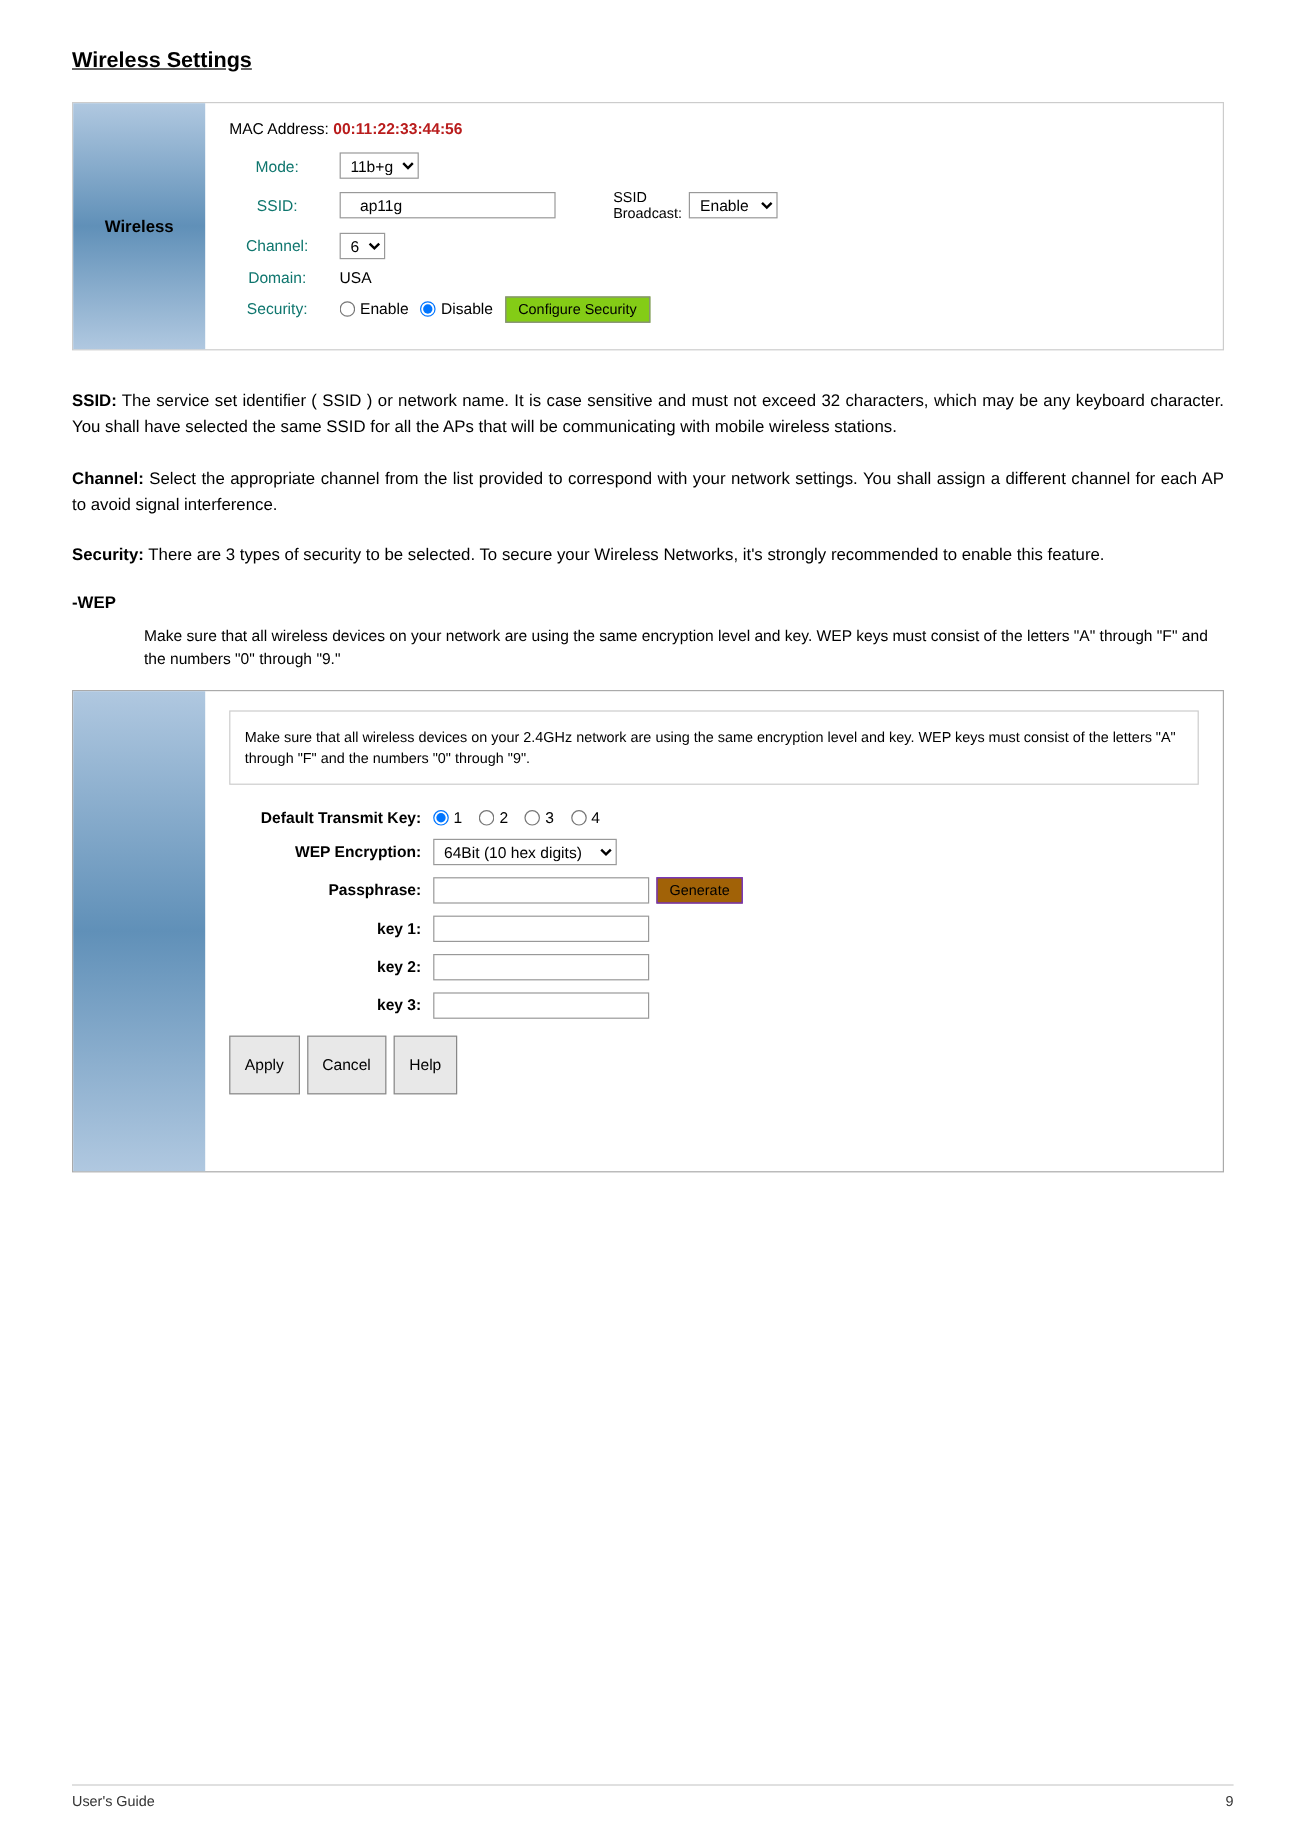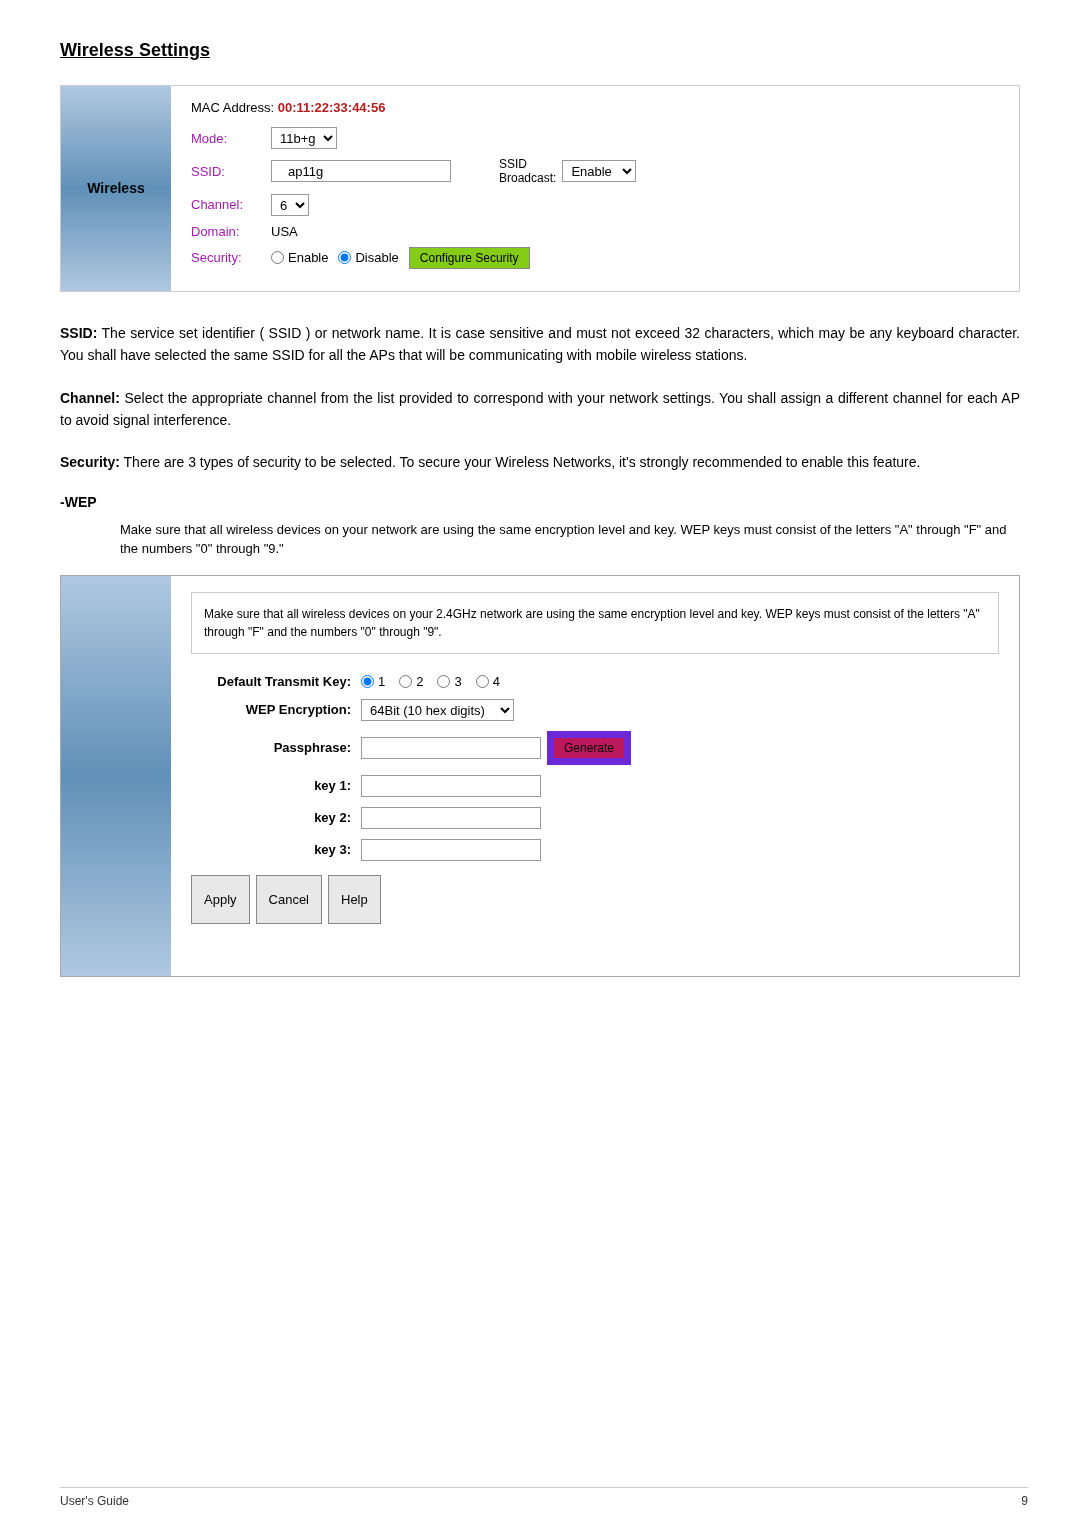--- a/index.html
+++ b/index.html
@@ -61,22 +61,23 @@
 
     .field-row {
       display: flex;
       align-items: center;
       margin-bottom: 8px;
       font-size: 13px;
     }
 
     .field-label {
       width: 80px;
-      text-align: left;
-      color: #a21caf;
+      text-align: center;
+      margin-right: 12px;
+      color: #0f766e;
     }
 
     .field-value {
       display: flex;
       align-items: center;
       gap: 6px;
     }
 
     .text-input {
       border: 1px solid #999;
@@ -225,22 +226,22 @@
 
     .wep-text-input {
       border: 1px solid #999;
       padding: 2px 4px;
       font-size: 13px;
       height: 22px;
       width: 180px;
     }
 
     .generate-btn {
-      border: 7px solid #6d28d9;
-      background: #be185d;
+      border: 1px solid #6d28d9;
+      background: #a16207;
       padding: 3px 10px;
       font-size: 12px;
       cursor: pointer;
     }
 
     .wep-buttons {
       display: flex;
       gap: 6px;
       margin-top: 14px;
     }

